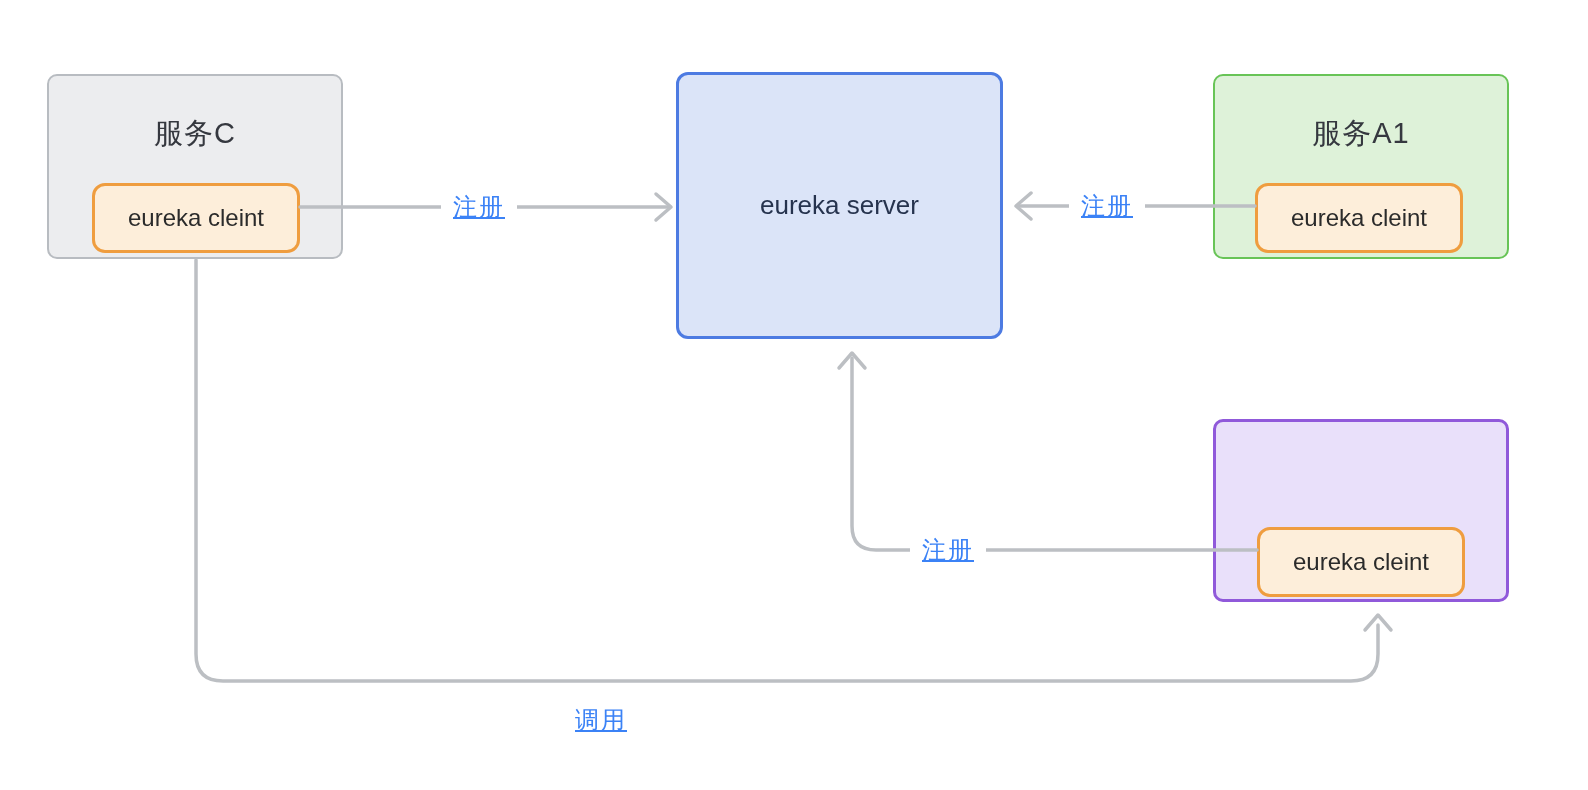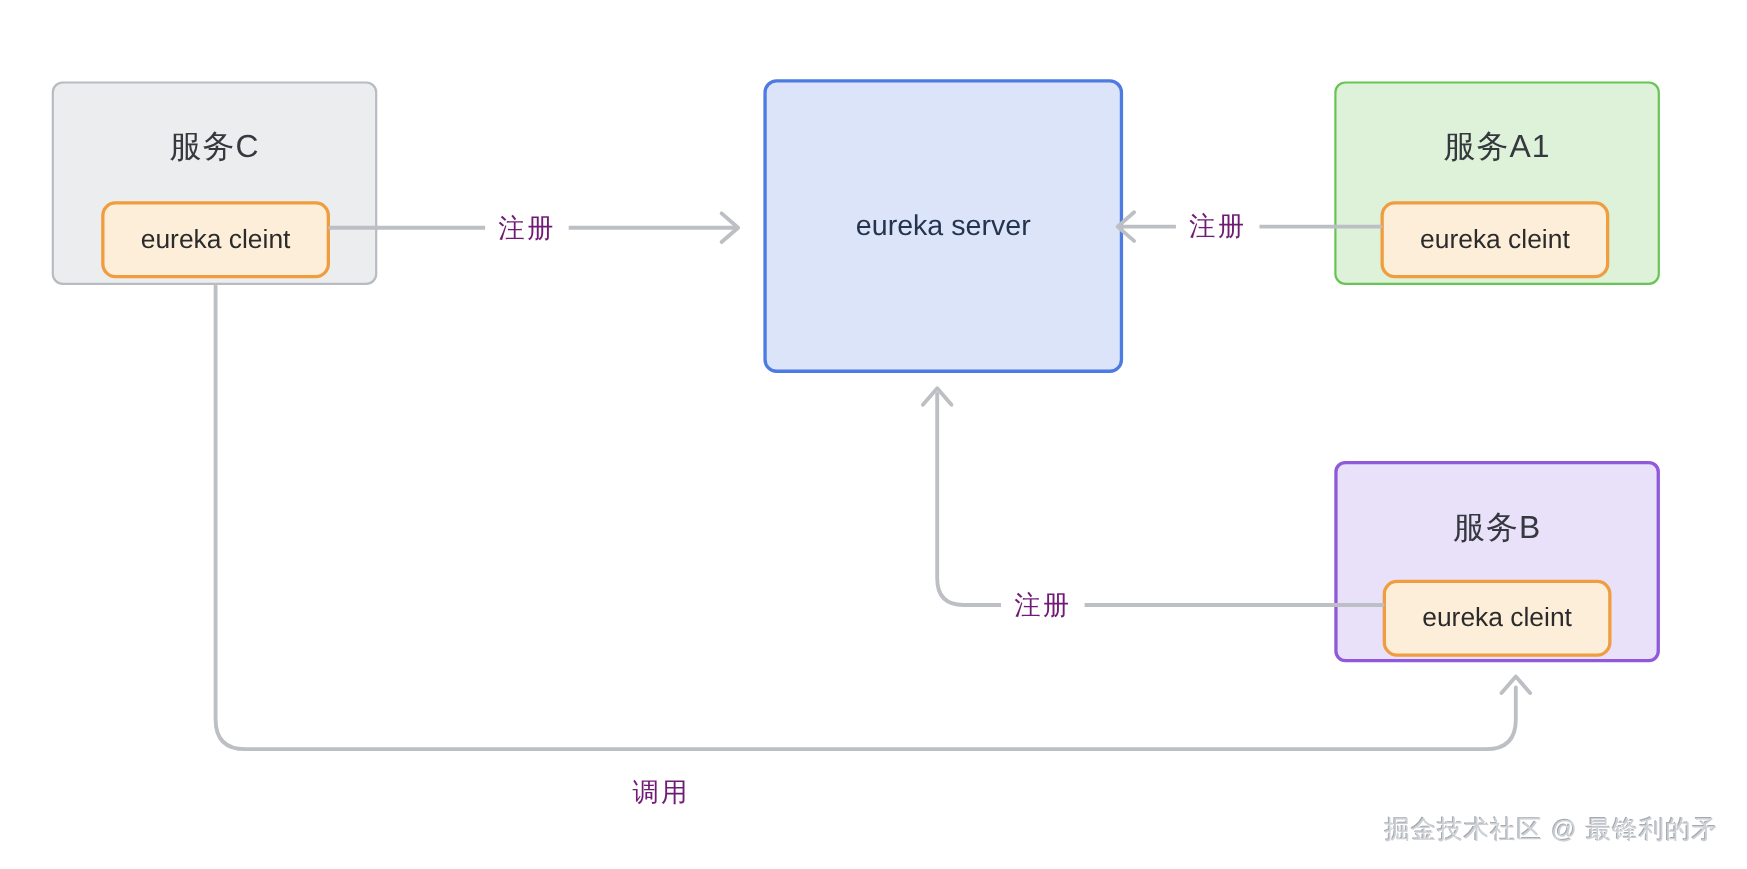--- a/index.html
+++ b/index.html
@@ -28,21 +28,21 @@
     letter-spacing: 1px;
   }
   .node-service .node-title { padding-top: 38px; }
 
   .node-service-c {
     left: 47px; top: 74px; width: 296px; height: 185px;
     background: #ecedef;
     border: 2.5px solid #b8bcc1;
   }
   .node-server {
-    left: 694px; top: 72px; width: 327px; height: 267px;
+    left: 676px; top: 72px; width: 327px; height: 267px;
     background: #dbe4f8;
     border: 3px solid #4d7be2;
     border-radius: 12px;
     display: flex; align-items: center; justify-content: center;
   }
   .node-server .server-label {
     font-size: 26px;
     color: #26334e;
   }
   .node-service-a1 {
@@ -87,23 +87,24 @@
     stroke-linejoin: round;
   }
 
   
   .edge-label {
     position: absolute;
     transform: translate(-50%, -50%);
     background: #ffffff;
     padding: 3px 12px;
     font-size: 24px;
-    color: #701a75;
+    color: #3b82f6;
     letter-spacing: 2px;
     white-space: nowrap;
+    text-decoration: underline;
   }
 
   
   .watermark {
     position: absolute;
     right: 26px;
     bottom: 20px;
     font-size: 23px;
     letter-spacing: 1px;
     color: #cdd0d4;
@@ -128,21 +129,20 @@
   </div>
 
   <div class="node node-service node-service-a1">
     <div class="node-title">服务A1</div>
     <div class="client-badge badge-a1">
       <span>eureka cleint</span>
     </div>
   </div>
 
   <div class="node node-service node-service-b">
-    <div class="node-title">服务B</div>
     <div class="client-badge badge-b">
       <span>eureka cleint</span>
     </div>
   </div>
 
   <svg class="edges" viewBox="0 0 1588 790">
 
     <path d="M 300 207 L 668 207"></path>
     <path d="M 656 194 L 671 207 L 656 220"></path>
 
@@ -154,14 +154,13 @@
 
     <path d="M 196 260 L 196 654 Q 196 681 223 681 L 1351 681 Q 1378 681 1378 654 L 1378 625"></path>
     <path d="M 1365 630 L 1378 615 L 1391 630"></path>
   </svg>
 
   <div class="edge-label" style="left:479px; top:207px;">注册</div>
   <div class="edge-label" style="left:1107px; top:206px;">注册</div>
   <div class="edge-label" style="left:948px; top:550px;">注册</div>
   <div class="edge-label" style="left:601px; top:720px;">调用</div>
 
-  <div class="watermark">掘金技术社区 @ 最锋利的矛</div>
 </div>
 
 </body></html>

